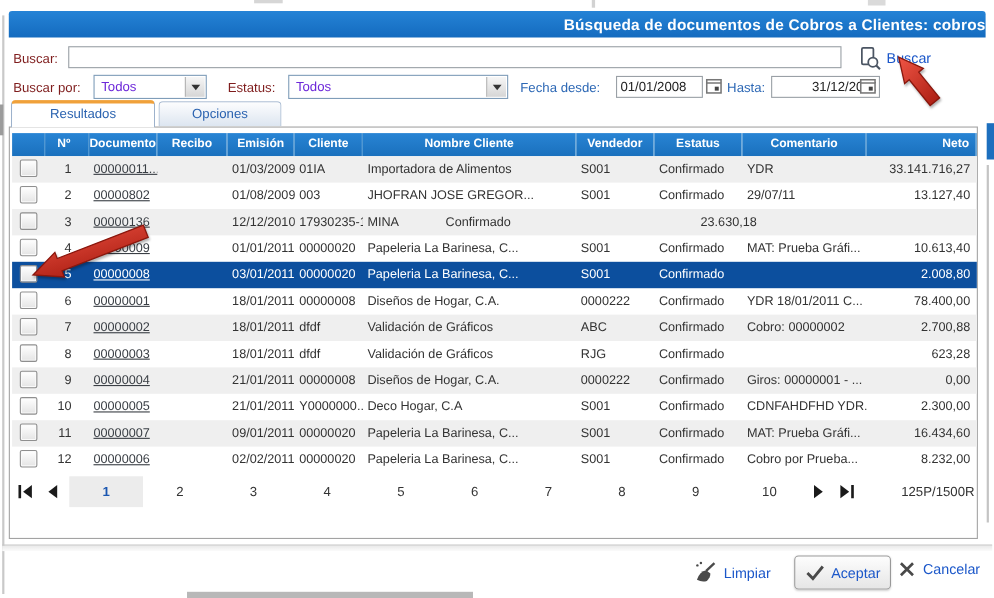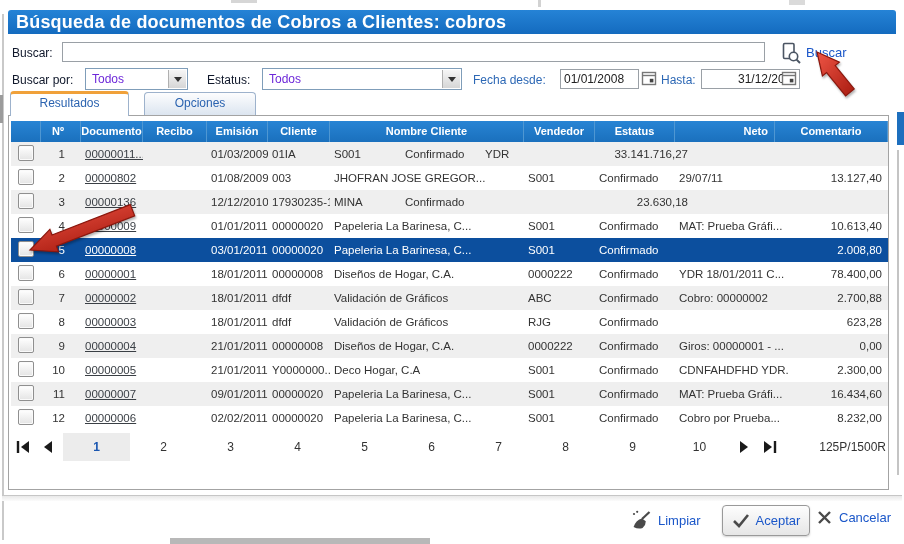--- a/index.html
+++ b/index.html
@@ -4,26 +4,27 @@
 <style>
   html,body{margin:0;padding:0;}
   body{
     width:904px;height:544px;position:relative;overflow:hidden;background:#fff;
     font-family:"Liberation Sans","DejaVu Sans",sans-serif;
   }
   
   .titlebar{
     position:absolute;left:8px;top:10px;width:888px;height:24px;box-sizing:border-box;
     background:linear-gradient(#2583d6,#146bbf);border-radius:3px 3px 0 0;
-    color:#fff;font-weight:bold;font-size:18px;line-height:24px;padding-left:8px;
+    color:#fff;font-weight:bold;font-size:14px;line-height:24px;padding-left:8px;
     letter-spacing:.2px;
+    text-align:right;
   }
   
   .lbl{position:absolute;font-size:12px;white-space:nowrap;}
-  .lbl-gray{color:#0f172a;}
+  .lbl-gray{color:#7f1d1d;}
   .lbl-blue{color:#2d68b5;}
   
   .txt{
     position:absolute;box-sizing:border-box;border:1px solid #9aa0a6;background:#fff;
     font-family:"Liberation Sans","DejaVu Sans",sans-serif;font-size:12px;color:#222;
     padding:0 3px;height:20px;
   }
   
   .combo{position:absolute;height:22px;box-sizing:border-box;border:1px solid #7f9db9;background:#fff;}
   .combo .val{position:absolute;left:6px;top:3px;font-size:12px;color:#6d28d9;}
@@ -154,47 +155,48 @@
   <rect x="8.8" y="8.8" width="3.6" height="3.6" fill="#444"></rect>
 </svg>
 <div class="lbl lbl-blue" style="left:661px;top:73px;">Hasta:</div>
 <input class="txt" style="left: 701px; top: 69px; width: 99px; padding-left: 36px;" value="31/12/2020">
 <svg class="af" style="left:781px;top:70px;cursor:pointer;" width="16" height="16" viewBox="0 0 16 16">
   <rect x="1.5" y="2.5" width="13" height="12" fill="#fff" stroke="#777" stroke-width="1.4"></rect>
   <line x1="1.5" y1="5.5" x2="14.5" y2="5.5" stroke="#777" stroke-width="1.4"></line>
   <rect x="8.8" y="8.8" width="3.6" height="3.6" fill="#444"></rect>
 </svg>
 
-<div class="tab active" style="left:10px;width:119px;">Resultados</div>
+<div class="tab active" style="left:10px;width:131px;">Resultados</div>
 <div class="tab" style="left:144px;width:112px;">Opciones</div>
 
 <div class="container">
   <div class="thead">
       <div class="hcell c-check"></div>
       <div class="hcell c-n">Nº</div>
       <div class="hcell c-doc">Documento</div>
       <div class="hcell c-recibo">Recibo</div>
       <div class="hcell c-emision">Emisión</div>
       <div class="hcell c-cliente">Cliente</div>
       <div class="hcell c-nombre">Nombre Cliente</div>
       <div class="hcell c-vend">Vendedor</div>
       <div class="hcell c-estatus">Estatus</div>
+      <div class="hcell c-coment">Comentario</div>
       <div class="hcell c-neto">Neto</div>
-      <div class="hcell c-coment">Comentario</div>
     </div>
   <div class="tbody">
       <div class="trow alt">
         <div class="cell c-check">
           <div class="checkbox"></div>
         </div>
         <div class="cell c-n">1</div>
         <div class="cell c-doc"><span class="doclink">00000011...</span></div>
         <div class="cell c-recibo"></div>
         <div class="cell c-emision">01/03/2009</div>
         <div class="cell c-cliente">01IA</div>
+        <div class="cell c-nombre">Importadora de Alimentos</div>
         <div class="cell c-vend">S001</div>
         <div class="cell c-estatus">Confirmado</div>
         <div class="cell c-coment">YDR</div>
         <div class="cell c-neto">33.141.716,27</div>
       </div>
       <div class="trow">
         <div class="cell c-check">
           <div class="checkbox"></div>
         </div>
         <div class="cell c-n">2</div>

